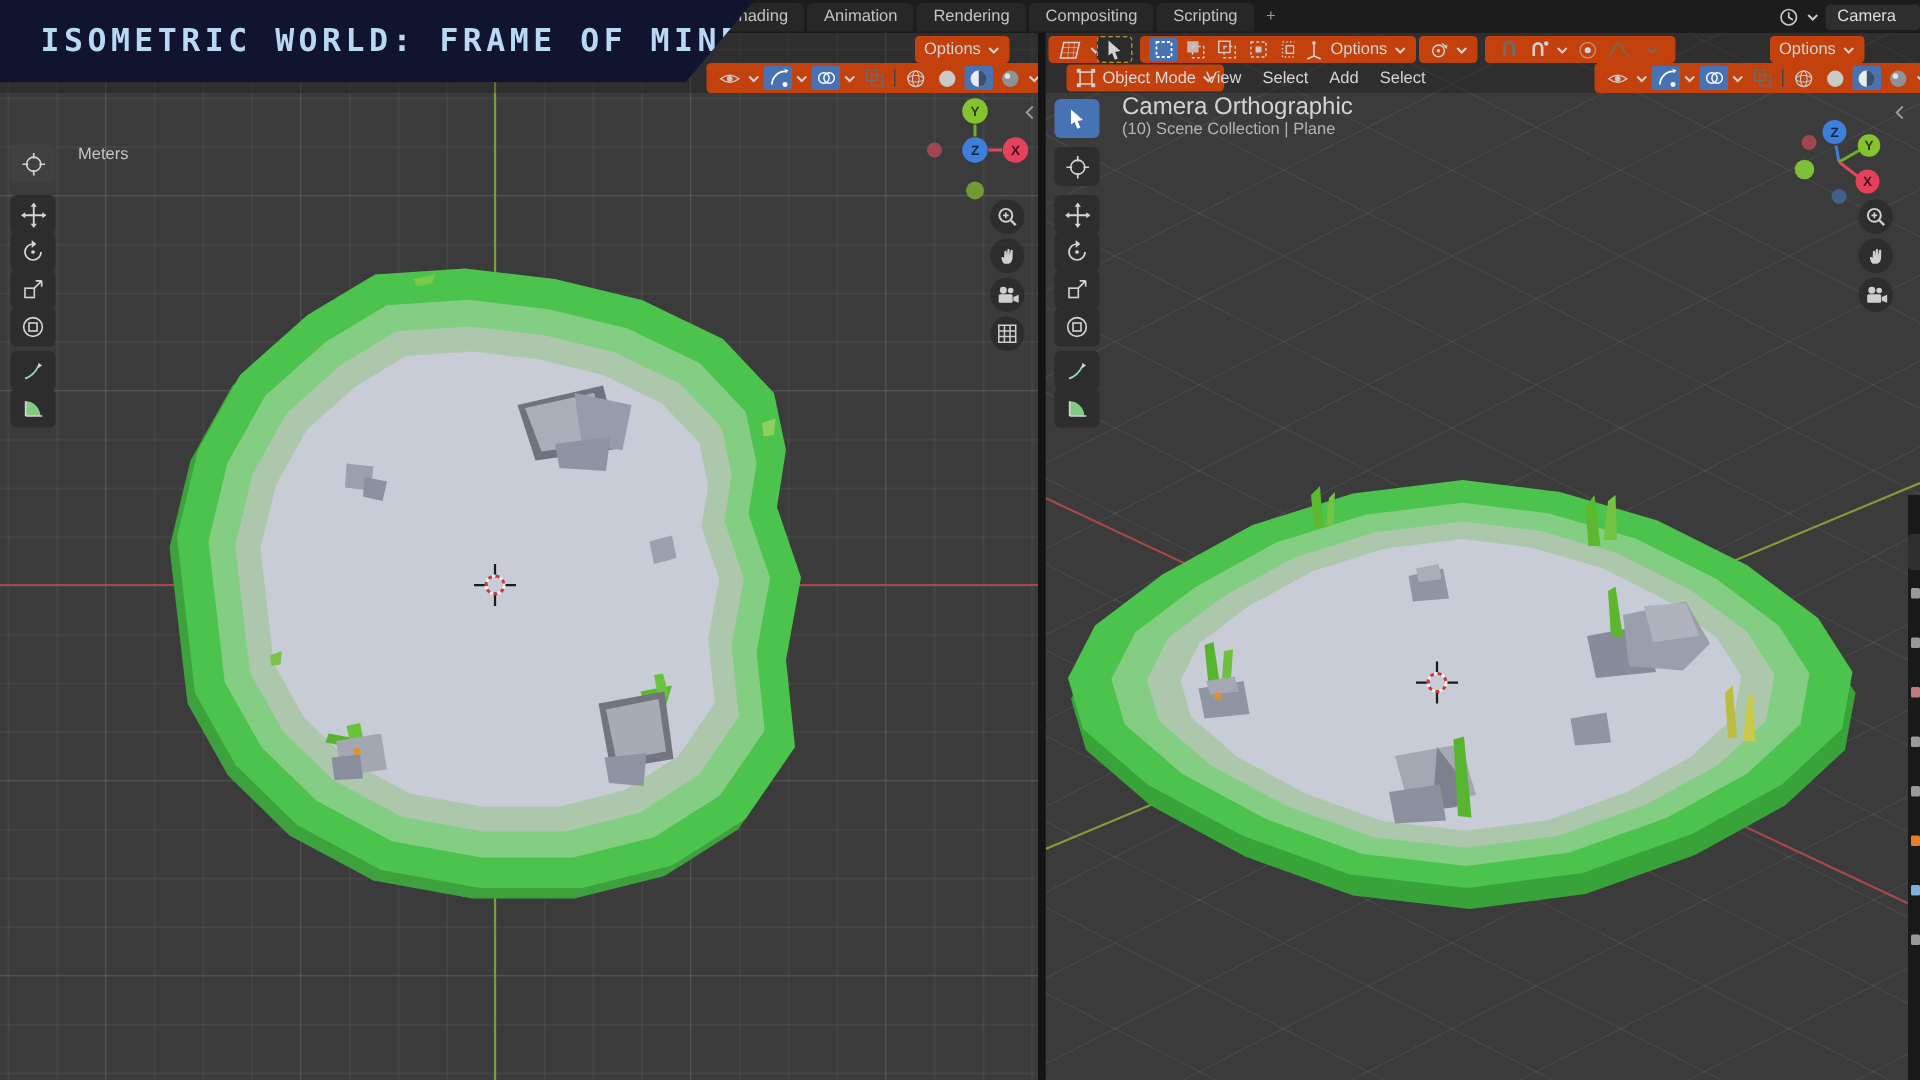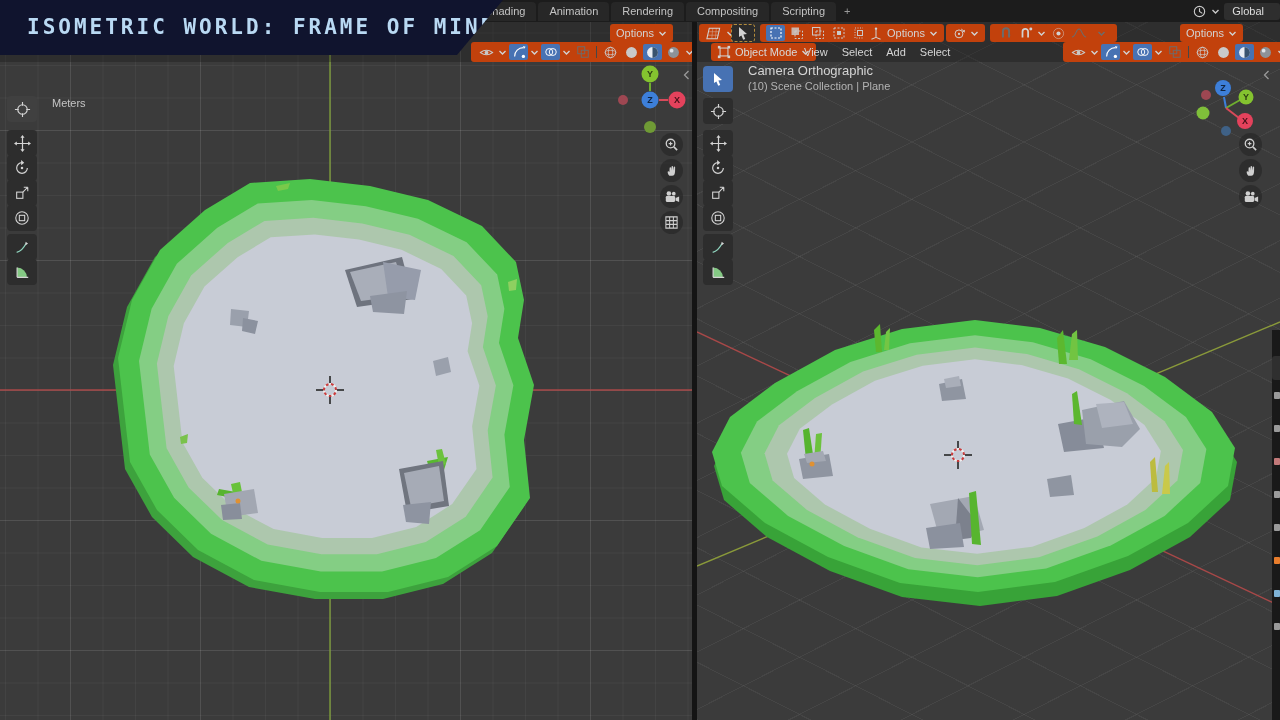--- a/index.html
+++ b/index.html
@@ -57,21 +57,21 @@
   
   .tool { position:absolute; width:30px; height:26px; background:#2d2d2d; border-radius:4px;
     display:flex; align-items:center; justify-content:center; color:#d4d4d4; }
   .tool.hl { background:#404040; }
   .tool.sel { background:#4772b3; color:#fff; }
   
   .nav { position:absolute; width:23px; height:23px; border-radius:50%; background:rgba(38,38,38,.65);
     display:flex; align-items:center; justify-content:center; color:#cfcfcf; }
   .back-arrow { position:absolute; color:#9a9a9a; }
   .meters { position:absolute; color:#c5c5c5; font-size:11px; }
-  .cam-text1 { position:absolute; color:#d4d4d4; font-size:13px; }
+  .cam-text1 { position:absolute; color:#d4d4d4; font-size:16px; }
   .cam-text2 { position:absolute; color:#b3b3b3; font-size:11px; }
   
   #props { position:absolute; right:0; top:308px; bottom:0; width:8px; background:#191919; }
   #props .ptab { position:absolute; left:0; top:26px; width:8px; height:24px; background:#2f2f2f; border-radius:3px 0 0 3px; }
   .picon { position:absolute; left:2px; width:6px; height:7px; border-radius:1px; }
   .s { display:block; }
 </style>
 </head>
 <body>
 
@@ -679,21 +679,21 @@
           <svg class="s" width="15" height="15" viewBox="0 0 16 16">
             <circle cx="8" cy="8" r="5.5" fill="none" stroke="currentColor" stroke-width="1.2"></circle>
             <path d="M8 4.5V8l3 2" fill="none" stroke="currentColor" stroke-width="1.2"></path>
           </svg>
         </span>
       <span>
           <svg class="s" width="9" height="7" viewBox="0 0 9 7">
             <path d="M1.5 2 L4.5 5 L7.5 2" fill="none" stroke="currentColor" stroke-width="1.4"></path>
           </svg>
         </span>
-      <span id="scene-chip">Global</span>
+      <span id="scene-chip">Camera</span>
     </div>
   </div>
 
   <div id="banner">
     <div id="banner-title">ISOMETRIC WORLD: FRAME OF MIND</div>
   </div>
 
 </div>
 
 </body></html>

